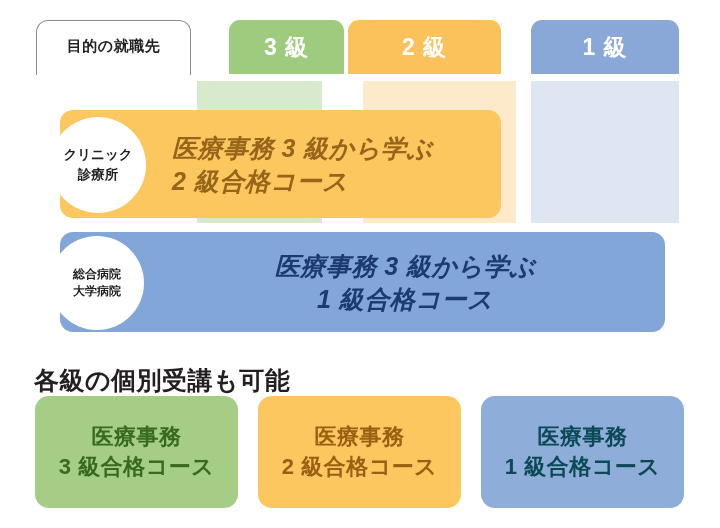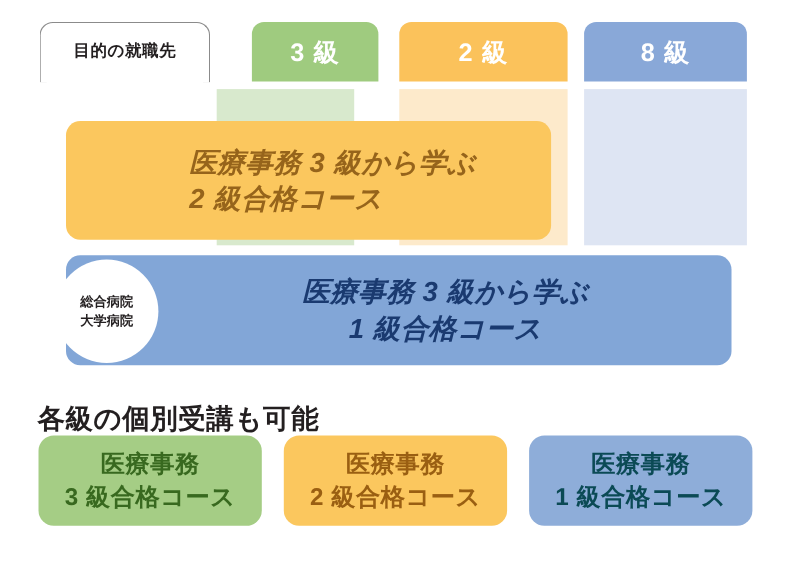--- a/index.html
+++ b/index.html
@@ -60,21 +60,21 @@
     border-radius: 11px 11px 0 0;
     color: #ffffff;
     font-size: 23px;
     font-weight: 700;
     display: flex;
     align-items: center;
     justify-content: center;
     letter-spacing: 1px;
   }
   .hdr-cell.g { left: 197px; width: 115px; background: #9fcb7f; margin-left: 32px; }
-  .hdr-cell.o { left: 363px; width: 153px; background: #fbc25b; }
+  .hdr-cell.o { left: 348px; width: 153px; background: #fbc25b; }
   .hdr-cell.b { left: 531px; width: 148px; background: #89a8d8; }
 
   
   .bar {
     position: absolute;
     border-radius: 13px;
   }
   .bar.orange {
     left: 60px;
     top: 110px;
@@ -153,21 +153,21 @@
     font-weight: 700;
     color: #231f20;
     letter-spacing: 0.5px;
   }
 
   
   .card {
     position: absolute;
     top: 396px;
     width: 203px;
-    height: 82px;
+    height: 112px;
     border-radius: 14px;
     display: flex;
     align-items: center;
     justify-content: center;
     text-align: center;
     font-size: 22px;
     font-weight: 700;
     line-height: 1.35;
     white-space: pre-line;
     letter-spacing: 0.5px;
@@ -188,27 +188,29 @@
   <div class="hdr-tab">
     <span>目的の就職先</span>
   </div>
   <div class="hdr-cell g">
     <span>3 級</span>
   </div>
   <div class="hdr-cell o">
     <span>2 級</span>
   </div>
   <div class="hdr-cell b">
-    <span>8 級</span>
+    <span>1 級</span>
   </div>
 
   <div class="bar orange">
     <div class="bar-title">医療事務 3 級から学ぶ
 2 級合格コース</div>
   </div>
+  <div class="badge clinic">クリニック
+診療所</div>
 
   <div class="bar blue">
     <div class="bar-title">医療事務 3 級から学ぶ
 1 級合格コース</div>
   </div>
   <div class="badge hospital">総合病院
 大学病院</div>
 
   <div class="section-heading">各級の個別受講も可能</div>
 

